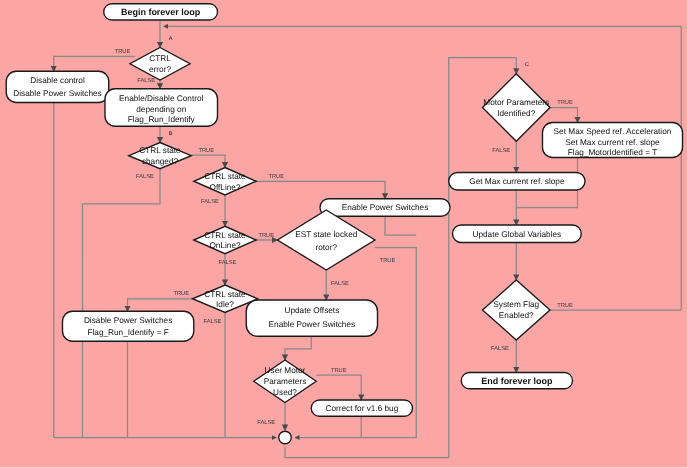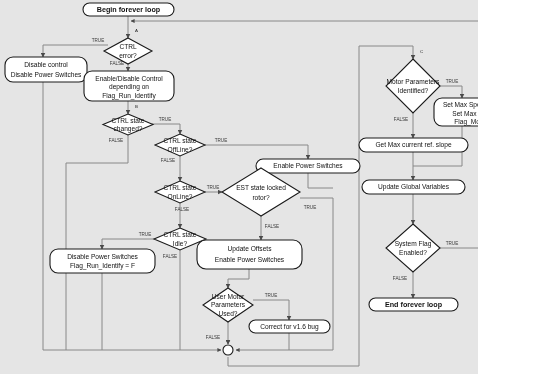--- a/index.html
+++ b/index.html
@@ -6,23 +6,23 @@
   html, body {
     margin: 0;
     padding: 0;
     background: #ffffff;
   }
   body {
     font-family: "Liberation Sans", sans-serif;
   }
   #flowchart-root {
     position: relative;
-    width: 478px;
+    width: 550px;
     height: 374px;
-    background: #e5e5e5;
+    background: #fca5a5;
     overflow: hidden;
   }
   #flowchart-svg {
     position: absolute;
     left: 0;
     top: 0;
     width: 550px;
     height: 374px;
   }
   .conn {

